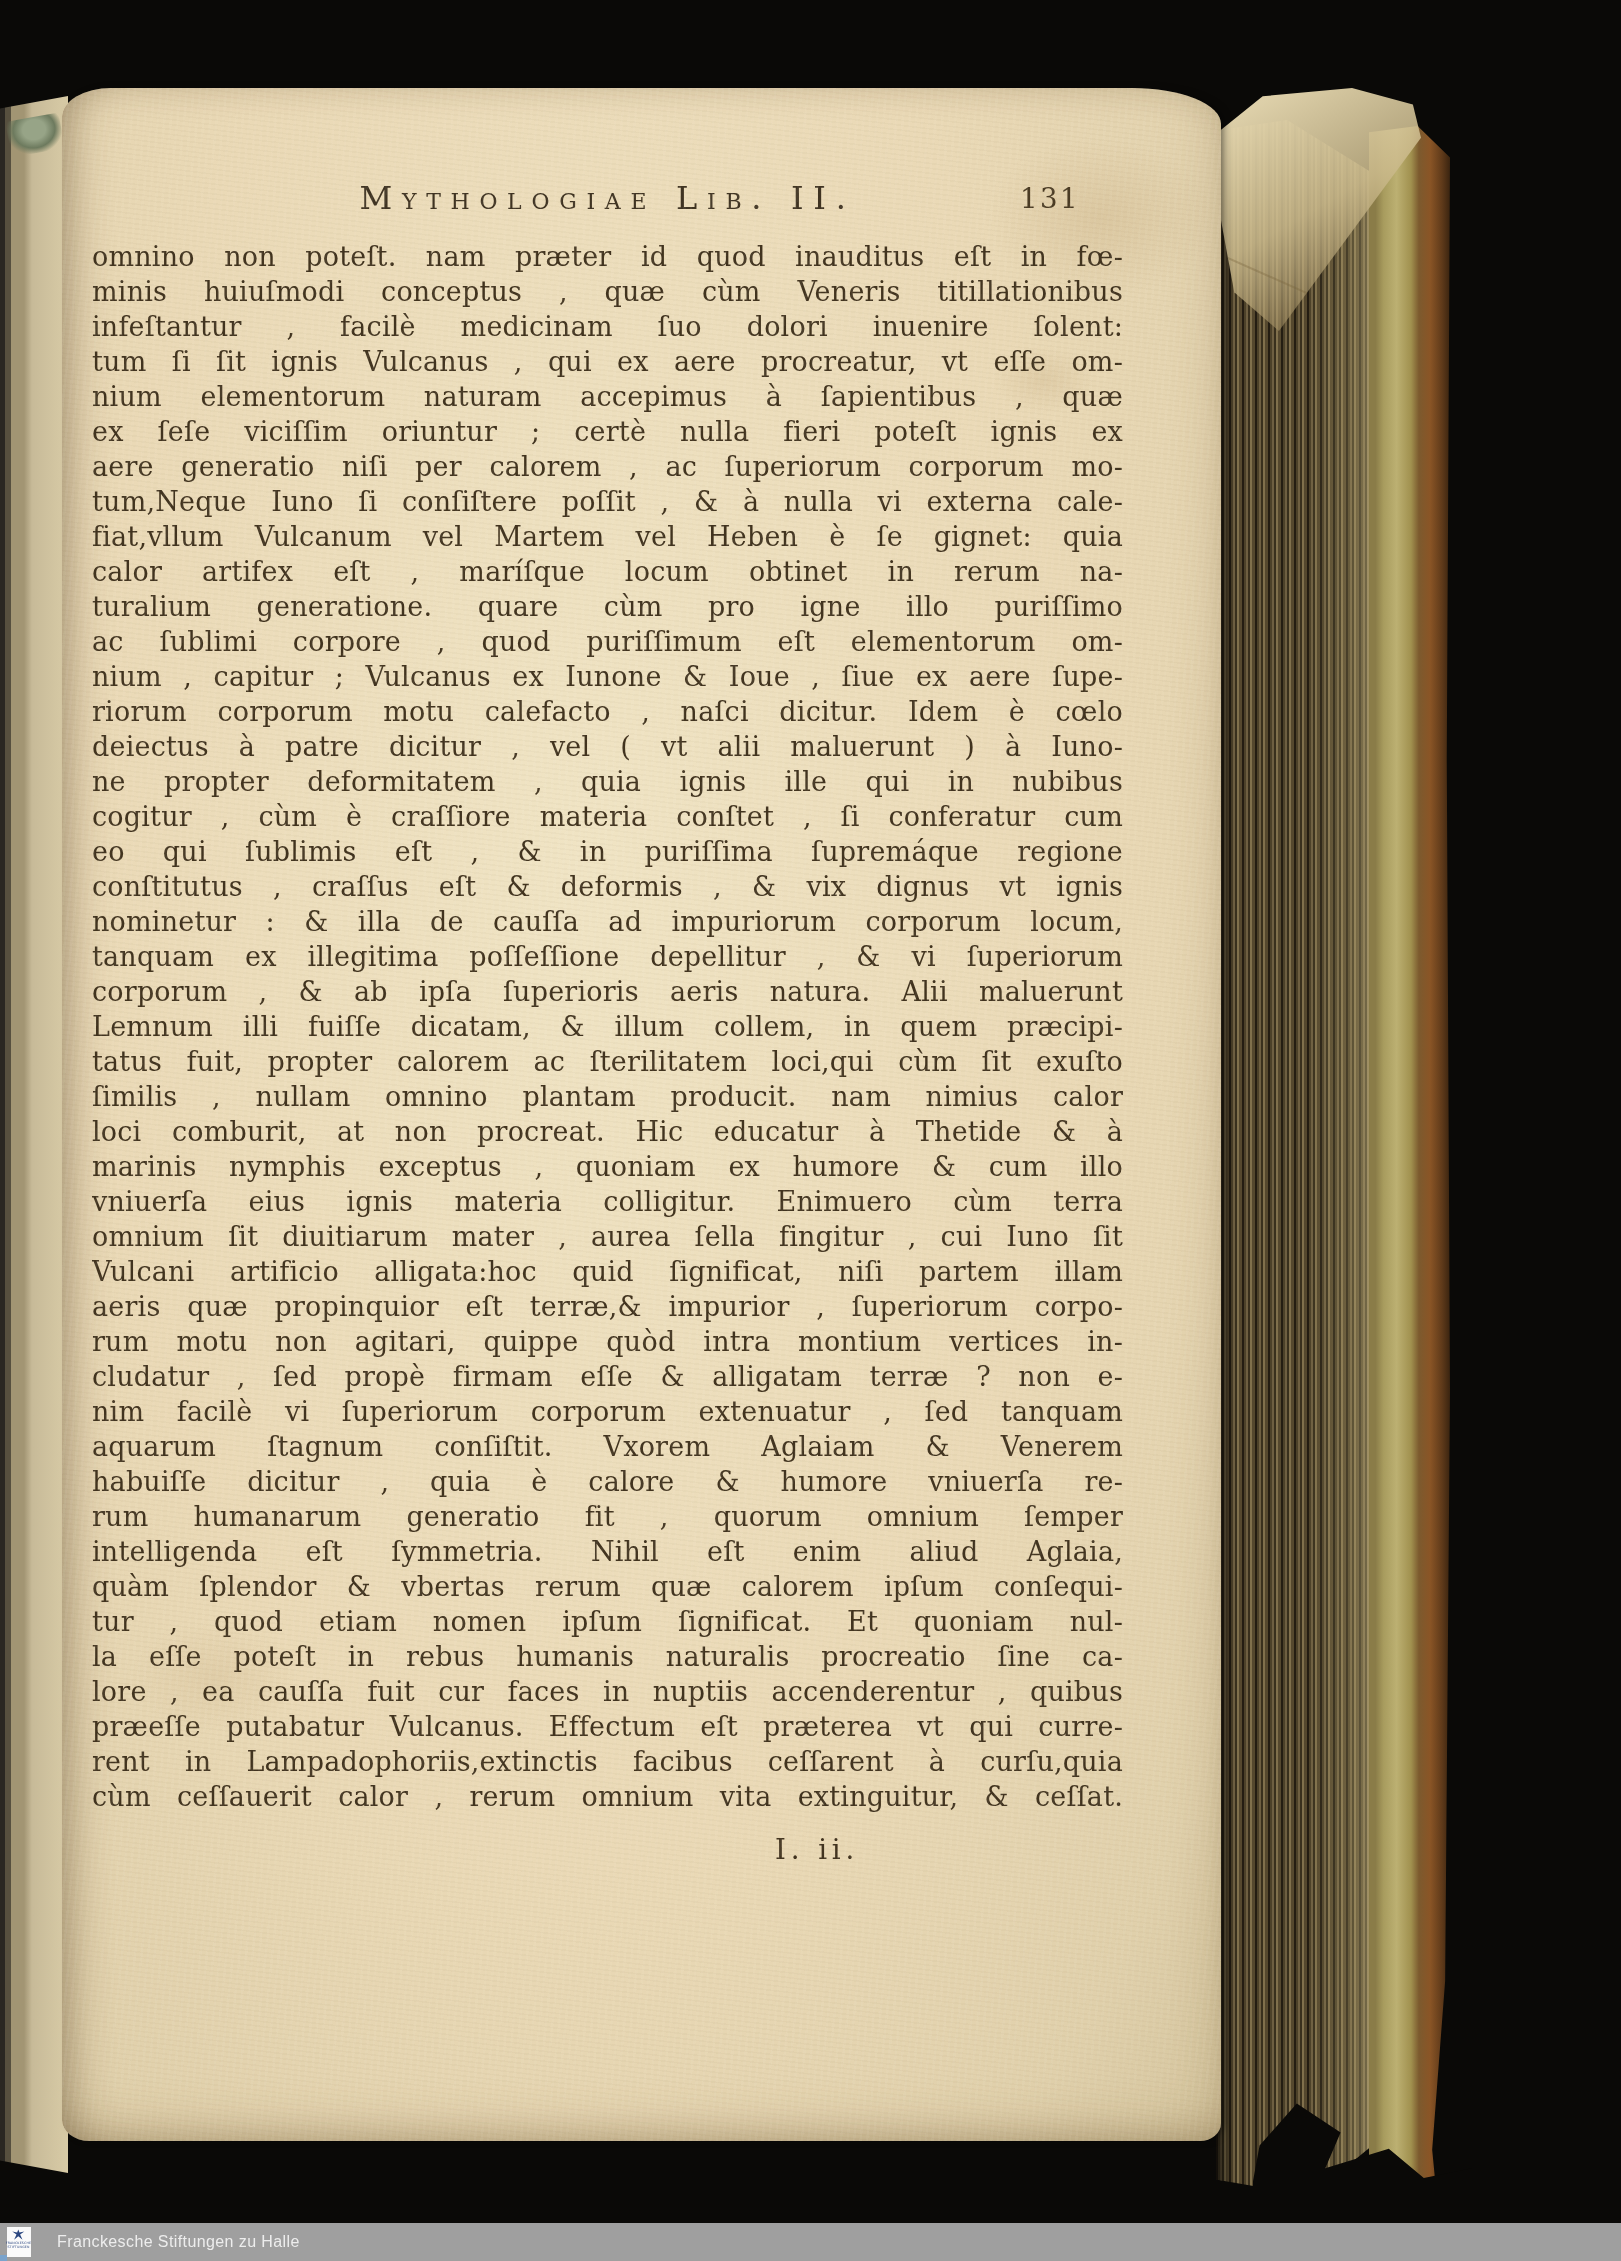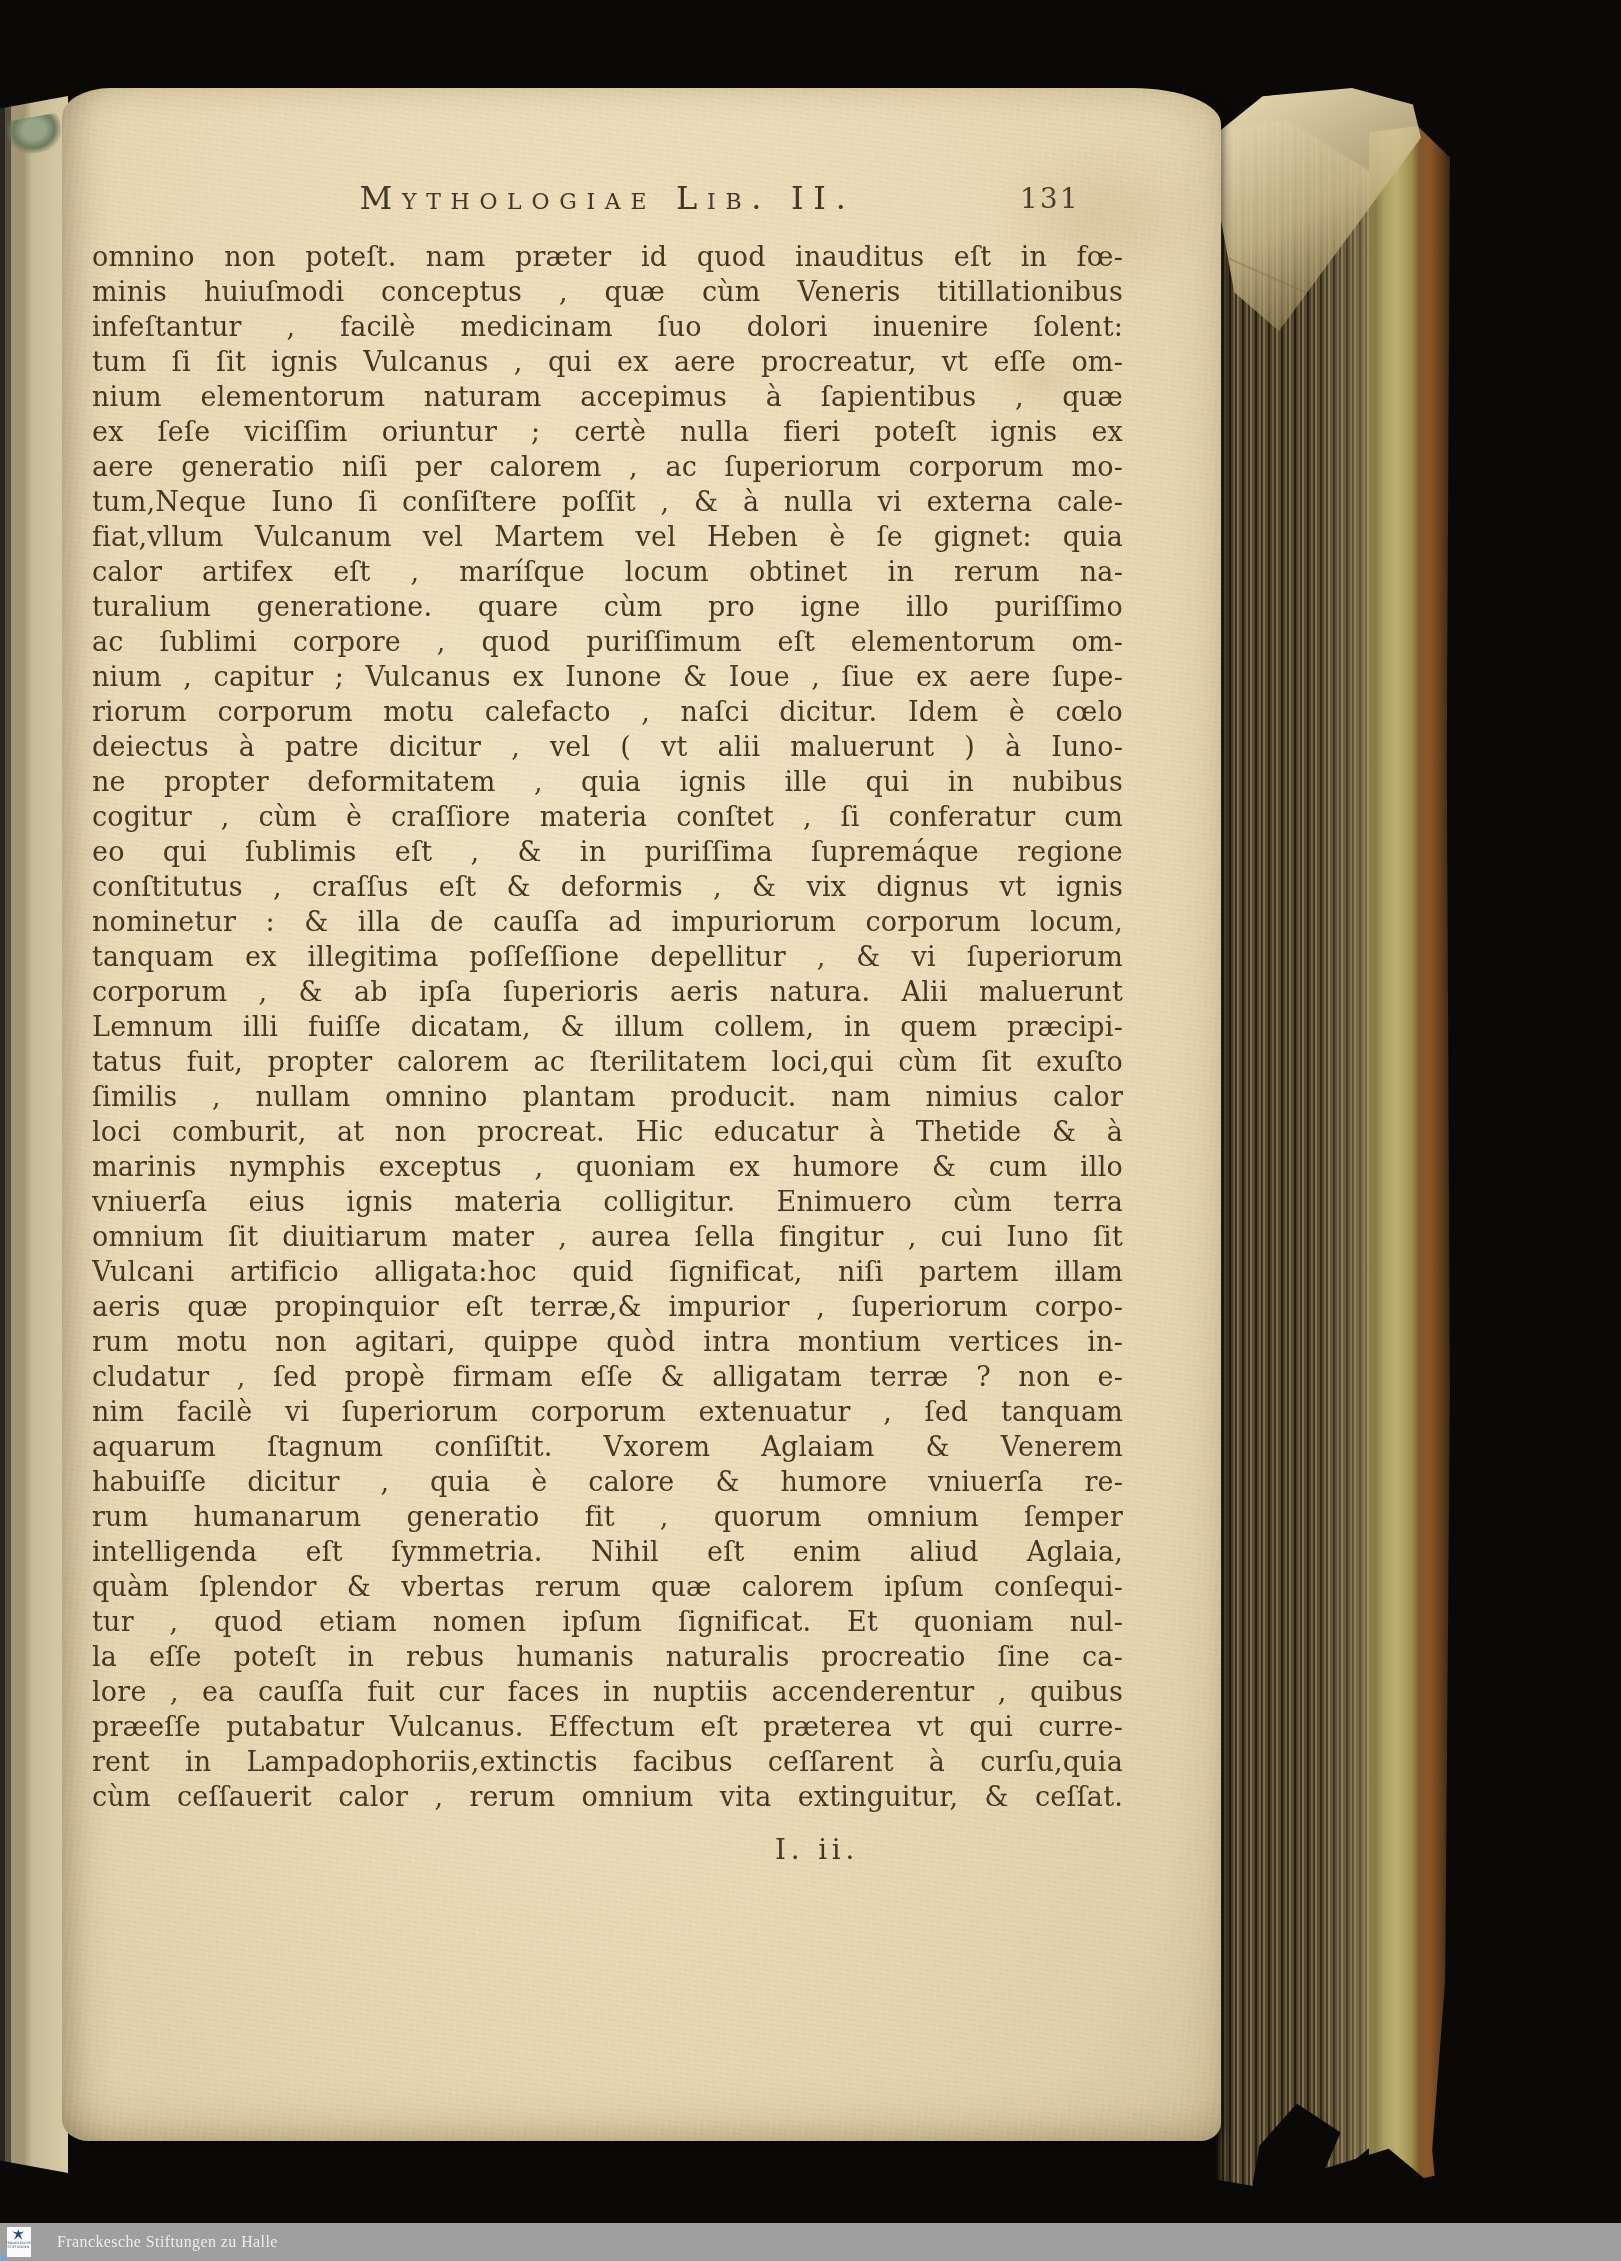--- a/index.html
+++ b/index.html
@@ -63,21 +63,21 @@
     border-bottom:2.4px solid rgba(120,100,60,.35);transform:rotate(24deg);}
 
   
   .footer-bar{position:absolute;left:0;bottom:0;width:1622px;height:38px;background:#9f9f9f;}
   .logo-box{position:absolute;left:6.5px;top:4px;width:24px;height:30px;background:#fafafa;
     display:flex;flex-direction:column;align-items:center;justify-content:flex-start;padding-top:1.6px;box-sizing:border-box;}
   .eagle{width:14.6px;height:12px;display:block;}
   .logo-line{font-family:"DejaVu Sans","Liberation Sans",sans-serif;font-size:3.2px;line-height:4px;
     letter-spacing:0.2px;color:#2a4680;text-align:center;}
   .footer-title{position:absolute;left:57px;top:50%;transform:translateY(-50%);
-    font-family:Liberation Serif, serif;font-size:16px;color:#ededed;letter-spacing:0.4px;}
+    font-family:Liberation Sans, sans-serif;font-size:16px;color:#ededed;letter-spacing:0.4px;}
   .corner-accent{position:absolute;left:0;bottom:0;width:7.3px;height:5.7px;background:#7aa3cc;}
 </style>
 </head>
 <body>
 
 <div class="scene">
   <div class="left-edges"></div>
   <div class="headband"></div>
 
   <div class="fore-edge"></div>

